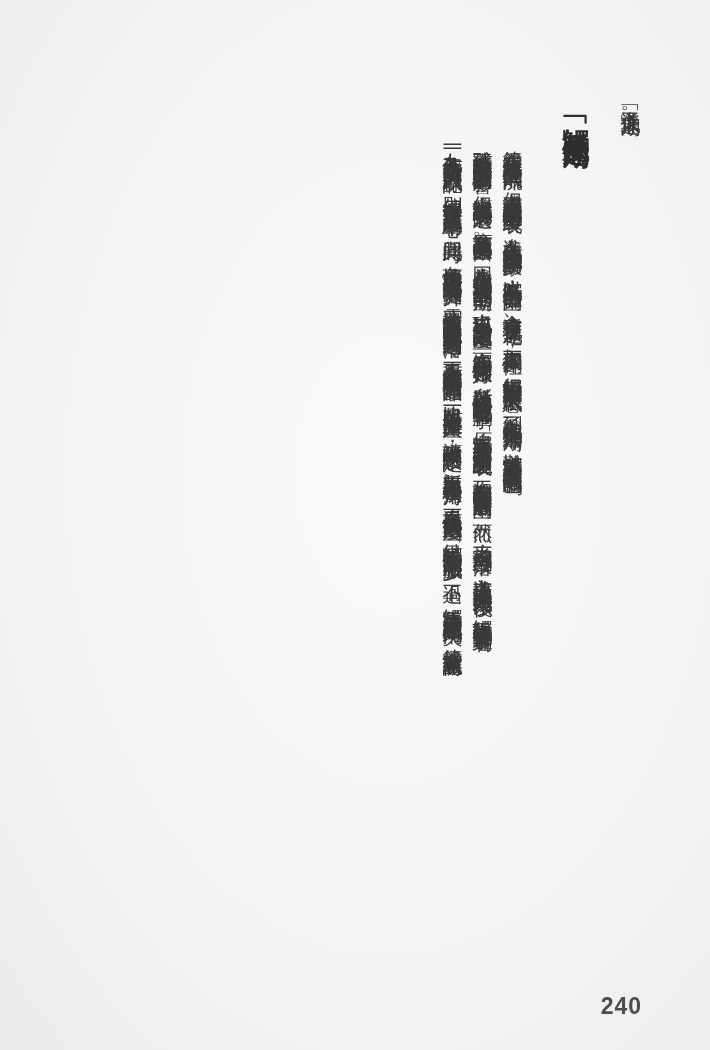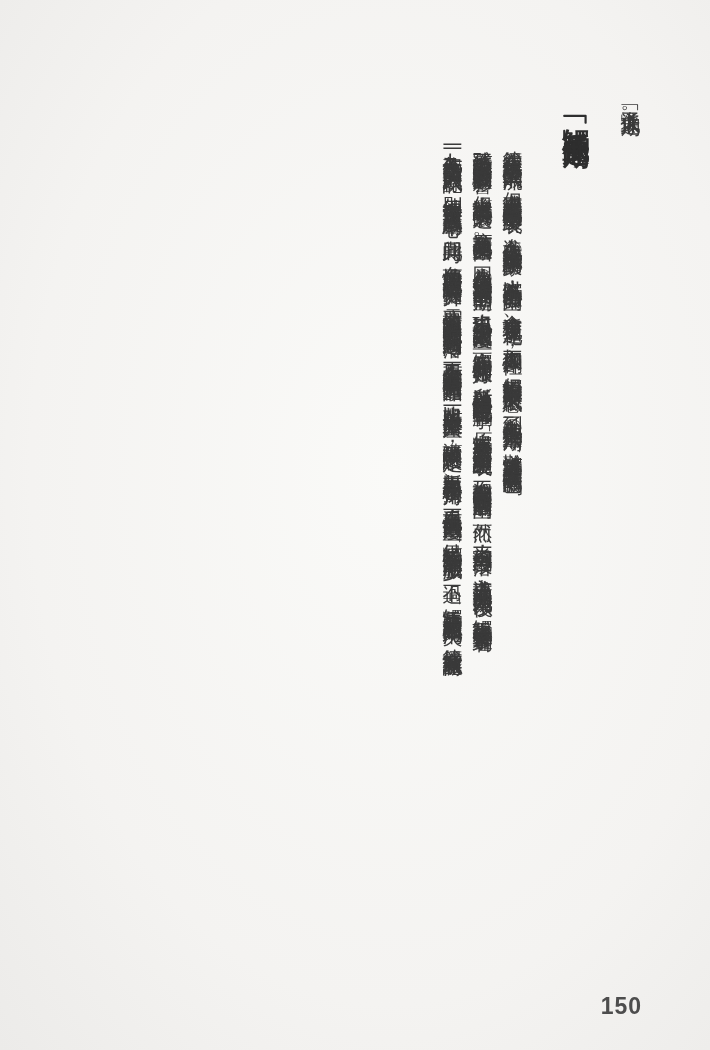--- a/index.html
+++ b/index.html
@@ -69,14 +69,14 @@
 <body>
 
 <div class="book-page">
   <div class="text-block">
     <p class="lead">進入了「低迷期」。</p>
     <h1 class="heading">「觸手」的低迷期</h1>
     <p class="para">儘管在八〇年代絕對算不上巨大的潮流，但在成人漫畫界開花結果的「觸手凌辱」表現，進入九〇年代後就徐徐出現縮小的跡象。本以為觸手自由的發揮空間，會令這種表現更加進化、加入更多獨創性，但觸手的出現頻率反而愈來愈低，到了九〇年代中期就進入停滯期。難道「觸手凌辱」終究只是一時的風潮而已嗎？</p>
     <p class="para">雖然不能說完全沒有受到有害漫畫騷動的影響，但筆者認為觸手表現的衰退，應該有其他更重要的原因。因為八〇年代後半是劍與魔法等奇幻風潮的全盛期，也出現過不少奇幻設定的成人漫畫。而觸手和奇幻的相性很好，所以各種神祕怪物的設定中也都長有「觸手」。原本「觸手凌辱」就是為了規避管制而誕生的表現，不如說有管制的時候反而更有活躍的空間。然而，當奇幻風潮告一段落，進入成人漫畫泡沫期的一九九四年以後，觸手表現就變得非常難看到了。</p>
     <p class="para">一九九一年作為自主規制而引入的「成人標記」，則使得美少女漫畫更加以成人漫畫為中心。與此同時，色情場面的需求也是在這個時期大幅提升。需要較多篇幅說明故事和世界觀的奇幻和科幻開始遭到冷落，更有不少作家被編輯要求盡量避開這類作品。比起難以跟一般漫畫做出差異，讀者群較限定的設定，出版界更想要不拐彎抹角、更重視色情元素的成人漫畫，結果「觸手」能活躍的空間就減少了。不過，「觸手凌辱」的粉絲並未因此而消失。儘管被商業雜誌敬而</p>
   </div>
-  <div class="page-number">150</div>
+  <div class="page-number">240</div>
 </div>
 
 </body></html>

